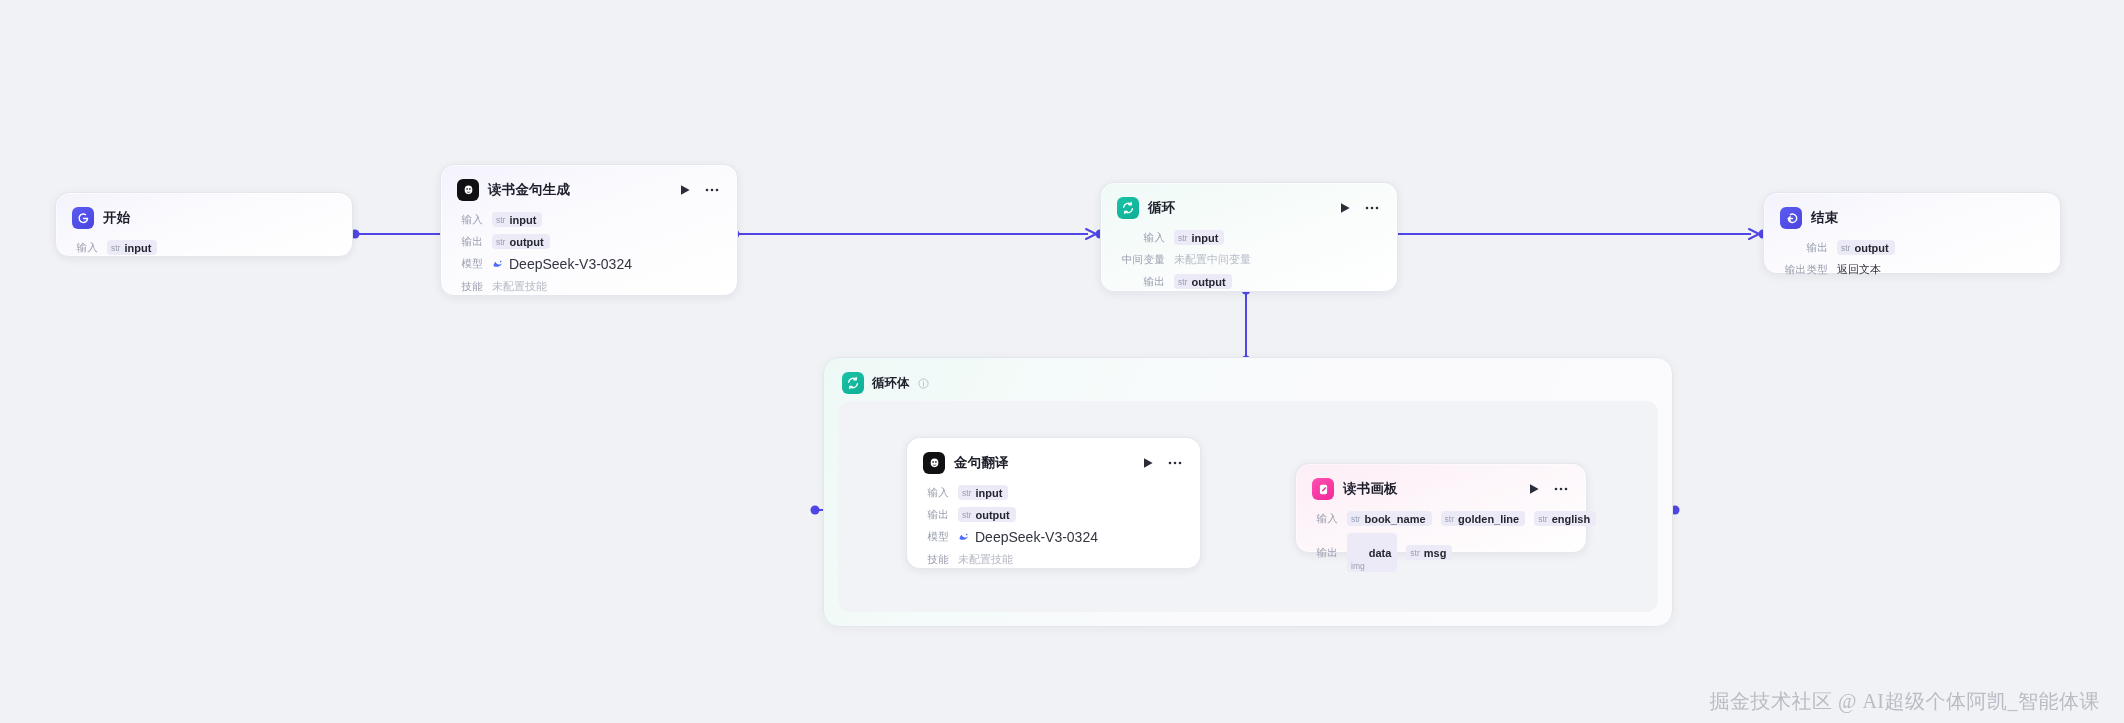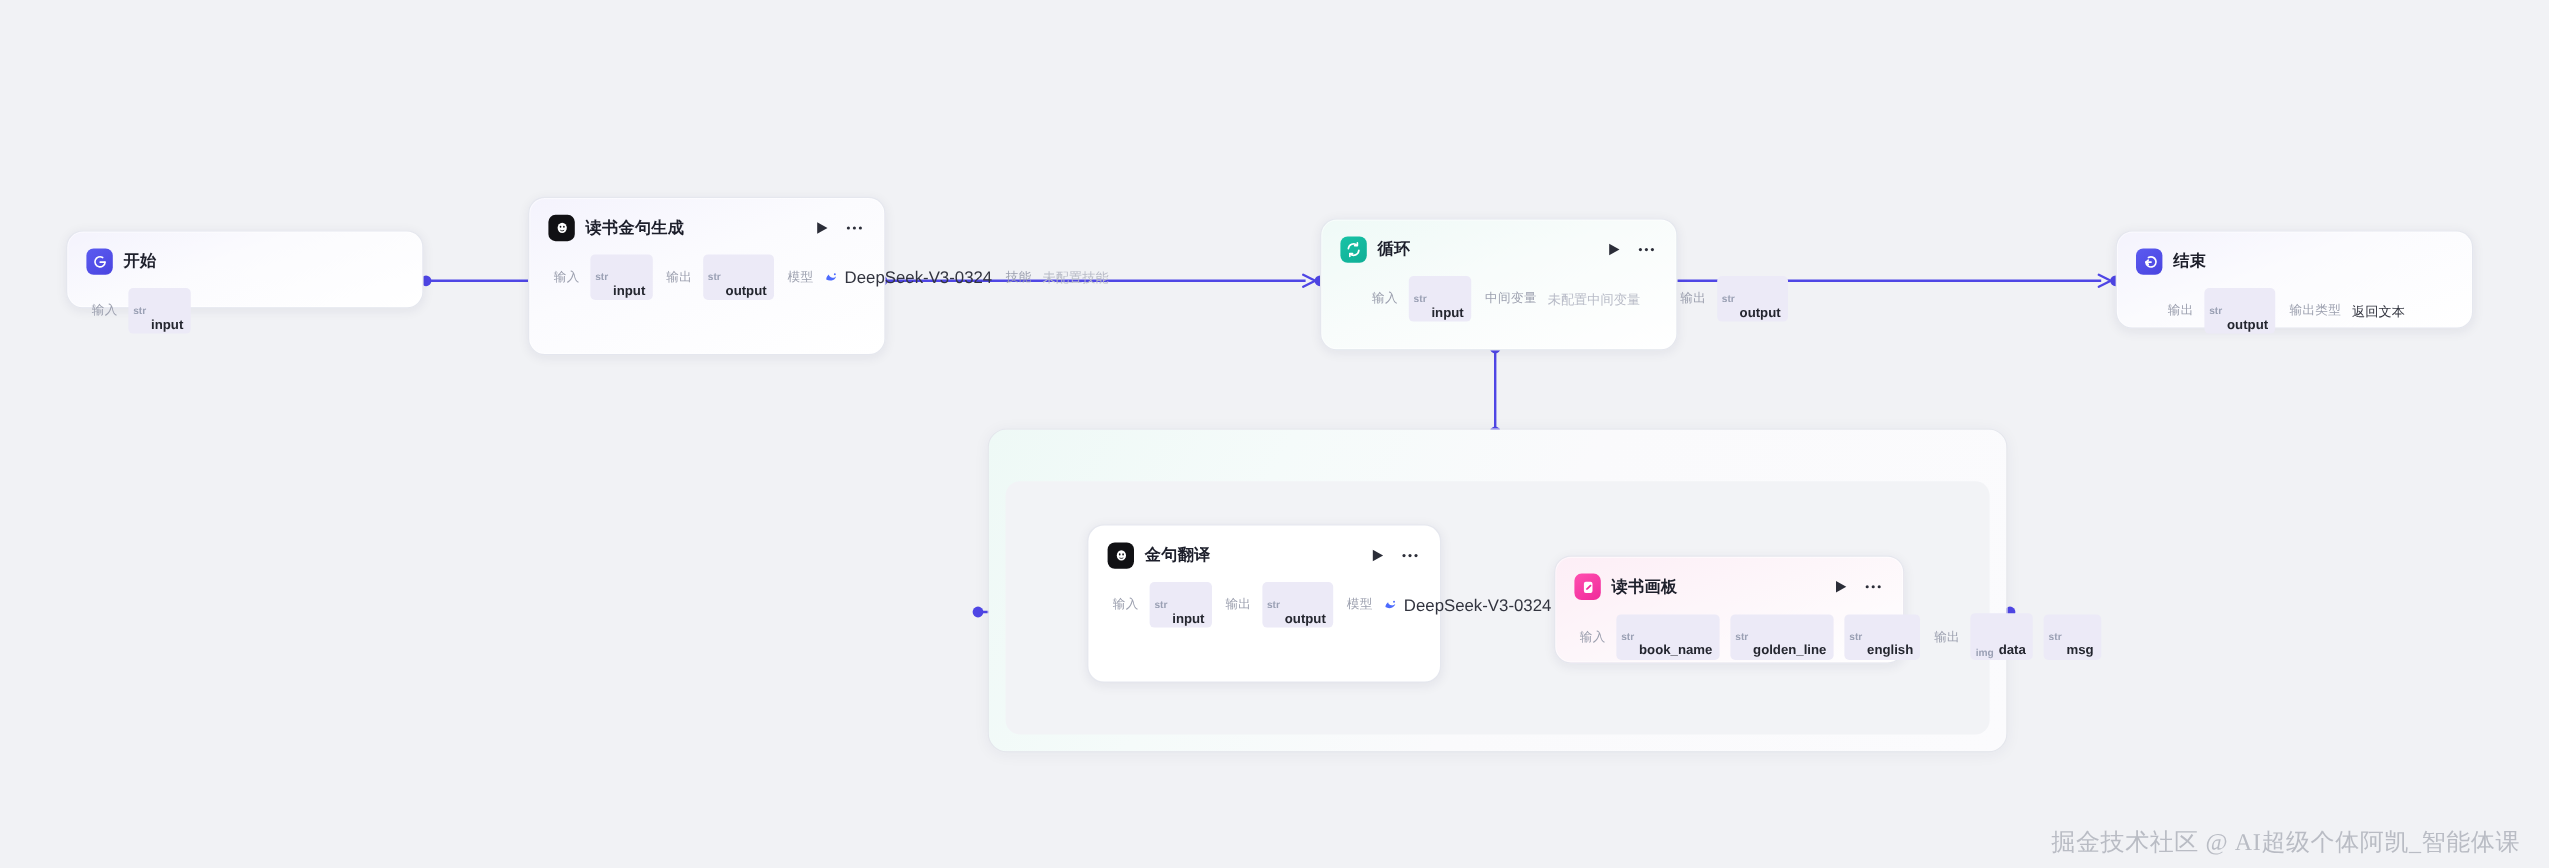--- a/index.html
+++ b/index.html
@@ -52,41 +52,41 @@
     font-size: 13.5px; font-weight: 700; color: #1d1f2b;
     letter-spacing: .2px; white-space: nowrap;
   }
   .head-actions {
     margin-left: auto; display: flex; align-items: center; gap: 14px;
     padding-left: 26px;
   }
   .ico-btn { color:#2b2d38; display:flex; align-items:center; }
   .ico-btn svg { display:block; }
 
-  .node-body { margin-top: 11px; display: flex; flex-direction: row; gap: 7px; }
+  .node-body { margin-top: 11px; display: flex; flex-direction: column; gap: 7px; }
   .row { display: flex; align-items: center; gap: 9px; }
   .row-label {
     font-size: 10.5px; color: #9b9fae; white-space: nowrap;
     min-width: 26px; text-align: right; letter-spacing: .3px;
   }
   .row-label.wide { min-width: 48px; }
   .vals { display:flex; align-items:center; gap: 9px; flex-wrap: nowrap; }
 
   .chip {
     display: inline-flex; align-items: center; gap: 4px;
     background: #eceaf7; border-radius: 4px;
     padding: 1.5px 6px 1.5px 4px;
     white-space: nowrap;
   }
   .chip .t {
-    font-size: 8.5px; color: #9aa0b4; font-weight: 700;
+    font-size: 8.5px; color: #9aa0b4; font-weight: 400;
     transform: translateY(-0.5px);
   }
   .chip .t.img { letter-spacing:0;margin-top:26px; }
-  .chip .n { font-size: 11px; color: #24262f; font-weight: 600; margin-top: 23px; }
+  .chip .n { font-size: 11px; color: #24262f; font-weight: 600; }
 
   .plain-val { font-size: 11px; color: #32343f; white-space: nowrap; }
   .muted-val { font-size: 11px; color: #b8bbc7; white-space: nowrap; font-family: Liberation Mono, monospace; }
   .model-val { display:flex; align-items:center; gap:5px; font-size: 14px; color:#32343f; white-space:nowrap;}
   .ds-logo { width: 12px; height: 12px; flex:0 0 auto; }
 
   
   .loop-container {
     position: absolute;
     border-radius: 16px;
@@ -171,20 +171,37 @@
   <div class="edge" style="left:1585px; top:500px;">
     <svg width="95" height="20" viewBox="0 0 95 20">
       <circle cx="5" cy="10" r="4.5" fill="#4f46e5"></circle>
       <line x1="9" y1="10" x2="78" y2="10" stroke="#4f46e5" stroke-width="2"></line>
       <path d="M76 5 L86 10 L76 15" fill="none" stroke="#4f46e5" stroke-width="2" stroke-linecap="round" stroke-linejoin="round"></path>
       <circle cx="90" cy="10" r="4.5" fill="#4f46e5"></circle>
     </svg>
   </div>
 
   <div class="loop-container" style="left:823px; top:357px; width:850px; height:270px;">
+    <div class="loop-head">
+      <span class="node-icon icon-loop">
+        <svg width="14" height="14" viewBox="0 0 16 16" fill="none">
+          <path d="M3 7.2a5 5 0 0 1 8.3-3.3M13 8.8a5 5 0 0 1-8.3 3.3" stroke="#fff" stroke-width="1.6" stroke-linecap="round"></path>
+          <path d="M11.6 1.6v2.6H9" stroke="#fff" stroke-width="1.6" stroke-linecap="round" stroke-linejoin="round"></path>
+          <path d="M4.4 14.4v-2.6H7" stroke="#fff" stroke-width="1.6" stroke-linecap="round" stroke-linejoin="round"></path>
+        </svg>
+      </span>
+      <span class="loop-title">循环体</span>
+      <span class="info-icon">
+        <svg width="11" height="11" viewBox="0 0 12 12" fill="none">
+          <circle cx="6" cy="6" r="5" stroke="currentColor" stroke-width="1"></circle>
+          <circle cx="6" cy="3.6" r="0.65" fill="currentColor"></circle>
+          <path d="M6 5.4v3.2" stroke="currentColor" stroke-width="1" stroke-linecap="round"></path>
+        </svg>
+      </span>
+    </div>
     <div class="loop-inner"></div>
   </div>
 
   <div class="node tint-indigo" style="left:55px; top:192px; width:298px; height:65px;">
     <div class="node-head">
       <span class="node-icon icon-start">
         <svg width="13" height="13" viewBox="0 0 16 16" fill="none">
           <path d="M10.5 3.2A5.2 5.2 0 1 0 13 8" stroke="#fff" stroke-width="1.7" stroke-linecap="round"></path>
           <path d="M8 8h4.6" stroke="#fff" stroke-width="1.7" stroke-linecap="round"></path>
         </svg>

